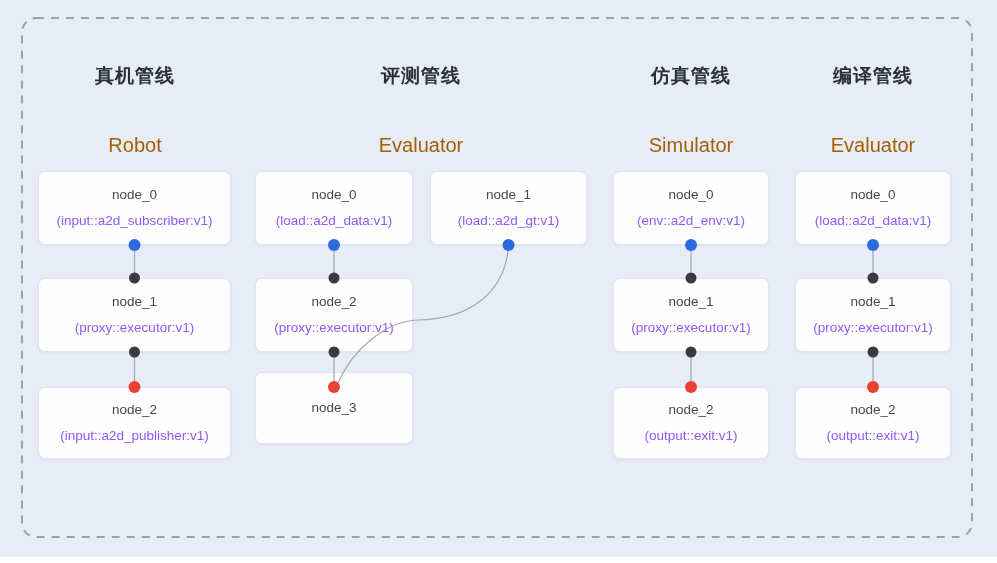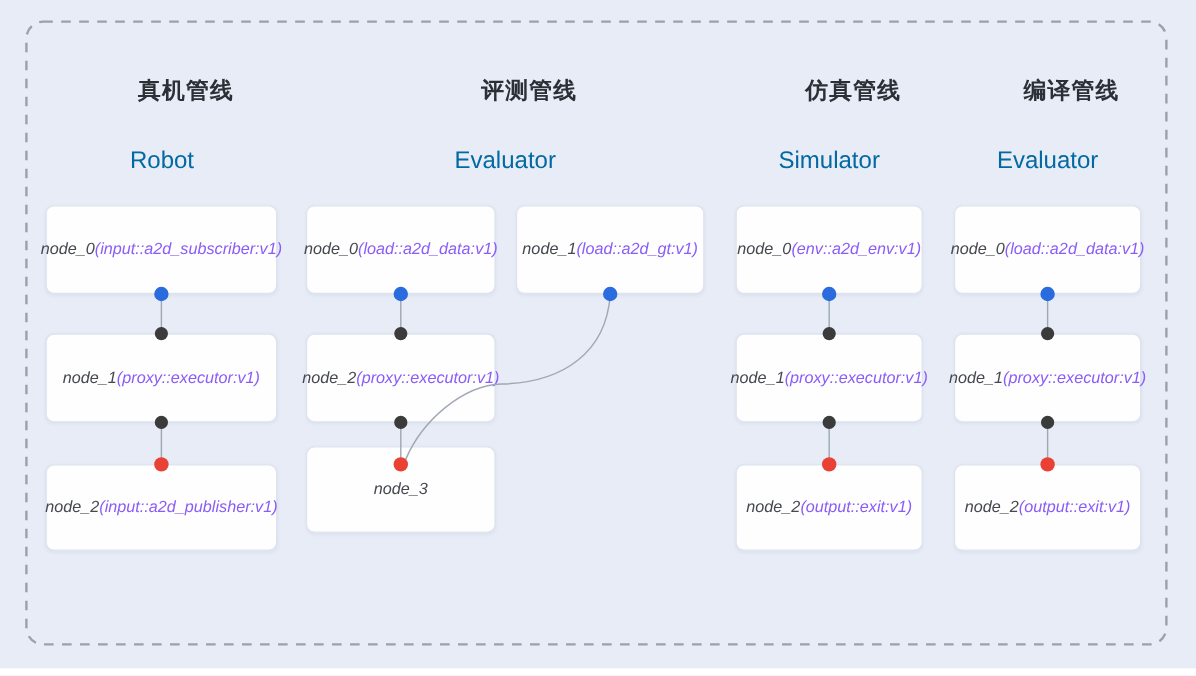--- a/index.html
+++ b/index.html
@@ -15,39 +15,38 @@
   }
   .overlay{
     position:absolute;left:0;top:0;width:997px;height:563px;
     pointer-events:none;
     z-index:3;
   }
   .hdr-cn{
     position:absolute;top:63px;
     transform:translateX(-50%);
     font-size:19px;font-weight:700;color:#2b2f36;
-    letter-spacing:1px;white-space:nowrap;z-index:2;margin-left:20px;
+    letter-spacing:1px;white-space:nowrap;z-index:2;
   }
   .hdr-en{
-    position:absolute;top:123px;
+    position:absolute;top:134px;
     transform:translateX(-50%);
-    font-size:20px;font-weight:400;color:#0369a1;
+    font-size:20px;font-weight:400;color:#a16207;
     white-space:nowrap;z-index:2;
   }
   .node{
     position:absolute;
     background:#fefefe;
     border:1px solid #dee3ed;
     border-radius:7px;
     box-shadow:0 1px 3px rgba(40,60,100,0.06);
-    display:flex;
+    display:flex;flex-direction:column;
     align-items:center;justify-content:center;
     z-index:2;
     box-sizing:border-box;
-    font-style:italic;
   }
   .node .nm{
     font-size:13.5px;color:#45484f;line-height:26px;white-space:nowrap;
   }
   .node .impl{
     font-size:13.5px;color:#8b5cf6;line-height:26px;white-space:nowrap;
   }
   .bottom-strip{
     position:absolute;left:0;bottom:0;width:997px;height:6px;
     background:#ffffff;z-index:4;

